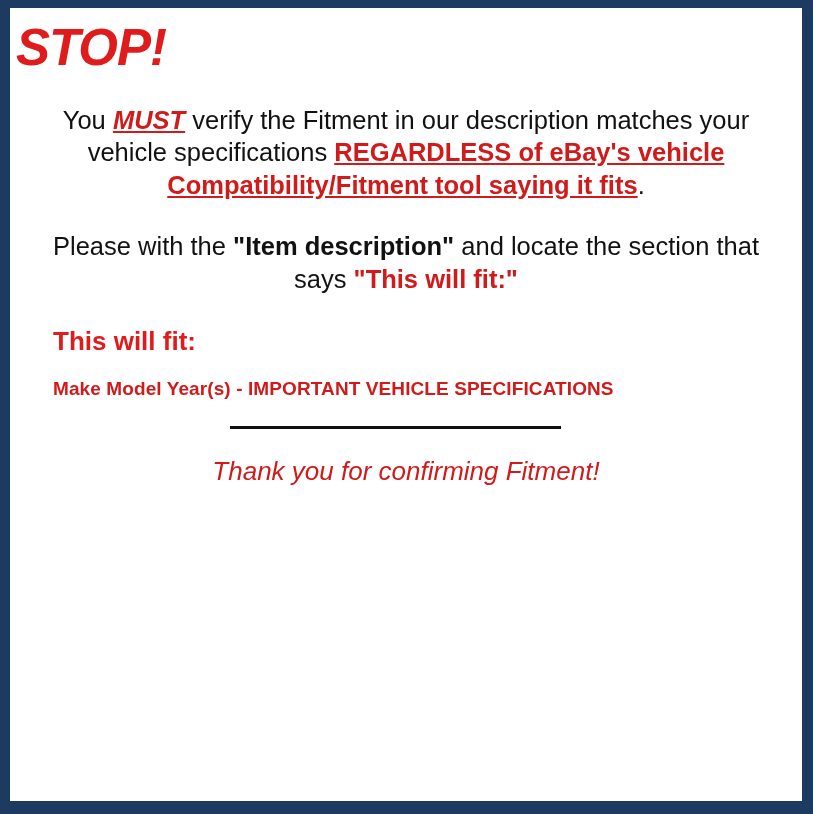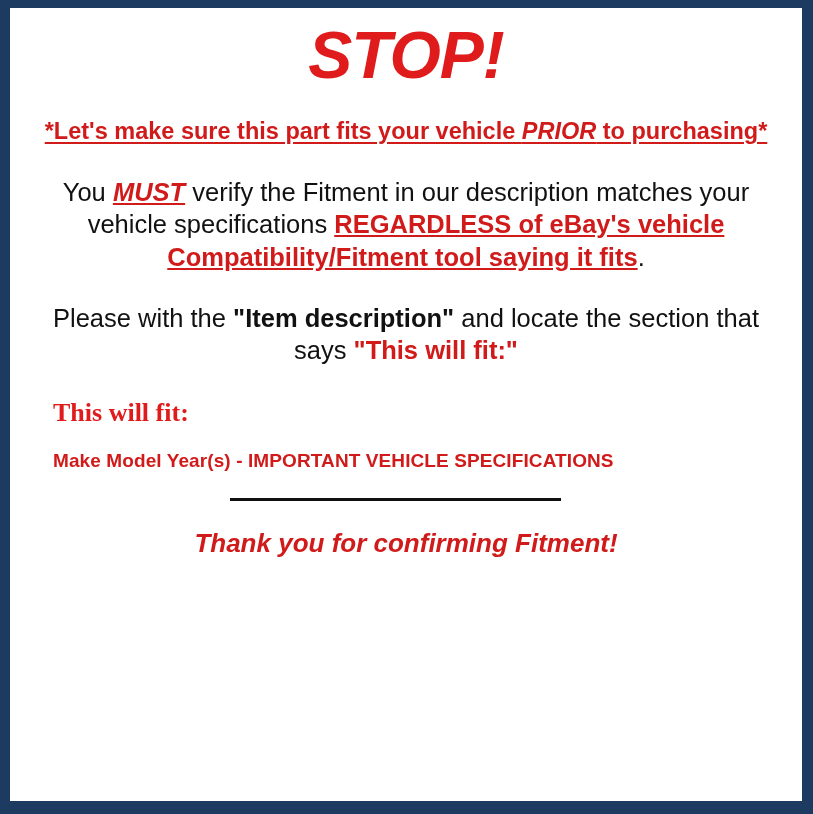--- a/index.html
+++ b/index.html
@@ -29,25 +29,25 @@
   .canvas {
     box-sizing: border-box;
     width: 100%;
     height: 100%;
     padding: 0 6px;
     position: relative;
   }
 
   
   .stop-headline {
-    text-align: center;
+    text-align: left;
     color: #e01b1b;
     font-weight: bold;
     font-style: italic;
-    font-size: 66px;
+    font-size: 51px;
     line-height: 1;
     letter-spacing: -1px;
     margin: 14px 0 18px 0;
     padding: 0;
     font-family: "Liberation Sans", sans-serif;
   }
 
   
   .subtitle {
     text-align: center;
@@ -96,21 +96,21 @@
     text-underline-offset: 3px;
     line-height: 1.15;
     font-family: "Liberation Sans", sans-serif;
   }
   .example-fit {
     color: #e01b1b;
     font-weight: bold;
     font-size: 26px;
     line-height: 1.25;
     margin-top: 14px;
-    font-family: Liberation Serif, serif;
+    font-family: Liberation Sans, sans-serif;
   }
   .example-spec {
     color: #d11a1a;
     font-weight: bold;
     font-size: 19px;
     line-height: 1.2;
     margin-top: 21px;
     letter-spacing: 0.1px;
     font-family: "Liberation Sans", sans-serif;
   }
@@ -127,39 +127,36 @@
     top: 4px;
     width: 331px;
     height: 3px;
     background: #101010;
   }
 
   
   .thanks {
     text-align: center;
     color: #d11a1a;
-    font-weight: bold;
+    font-weight: normal;
     font-style: italic;
     font-size: 26px;
     line-height: 1.2;
     margin-top: 22px;
     font-family: "Liberation Sans", sans-serif;
   }
 </style>
 </head>
 <body>
 
 <div id="fitment-notice">
   <div class="canvas">
 
     <h1 class="stop-headline">STOP!</h1>
 
-    <div class="subtitle">
-      <span class="u">*Let's make sure this part fits your vehicle </span><span class="u ital">PRIOR</span><span class="u"> to purchasing*</span>
-    </div>
 
     <p class="para p1">
       <span>You </span><span class="redbold-iu">MUST</span><span> verify the Fitment in our description matches your vehicle specifications </span><span class="redbold-u">REGARDLESS of eBay's vehicle Compatibility/Fitment tool saying it fits</span><span>.</span>
     </p>
 
     <p class="para p2">
       <span>Please with the </span><span class="b">"Item description"</span><span> and locate the section that says </span><span class="redbold">"This will fit:"</span>
     </p>
 
     <div class="example-block">

